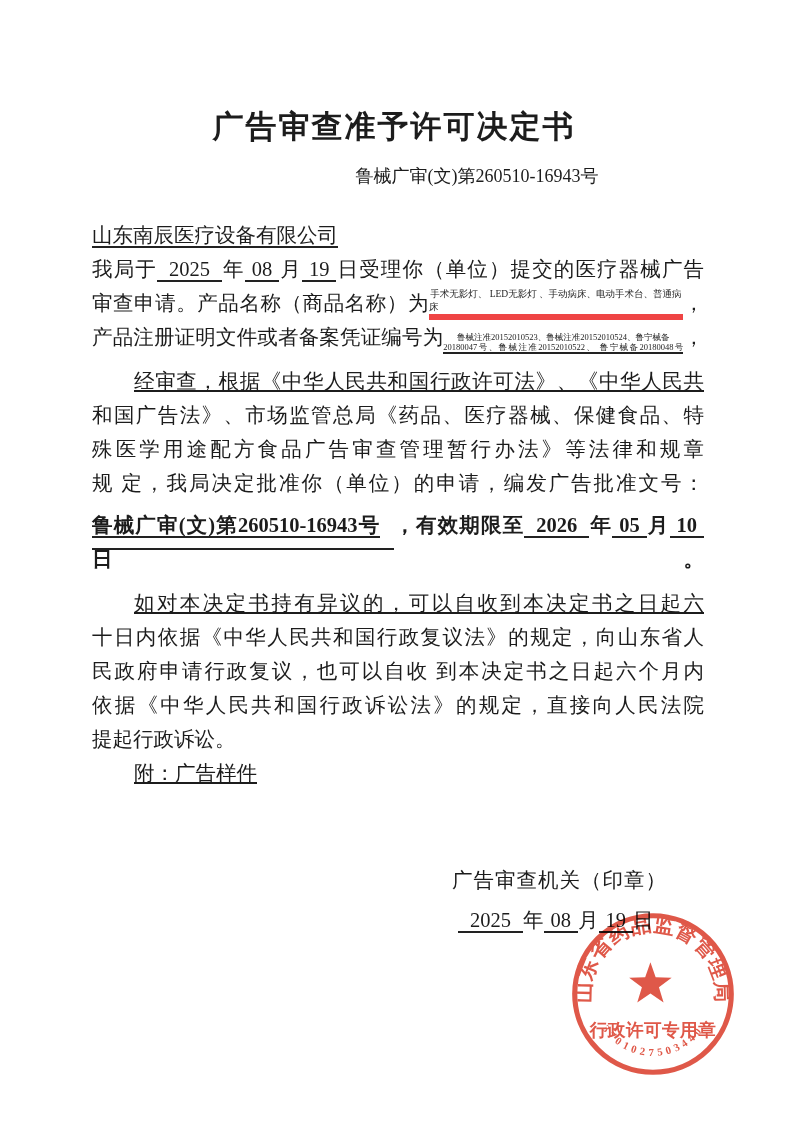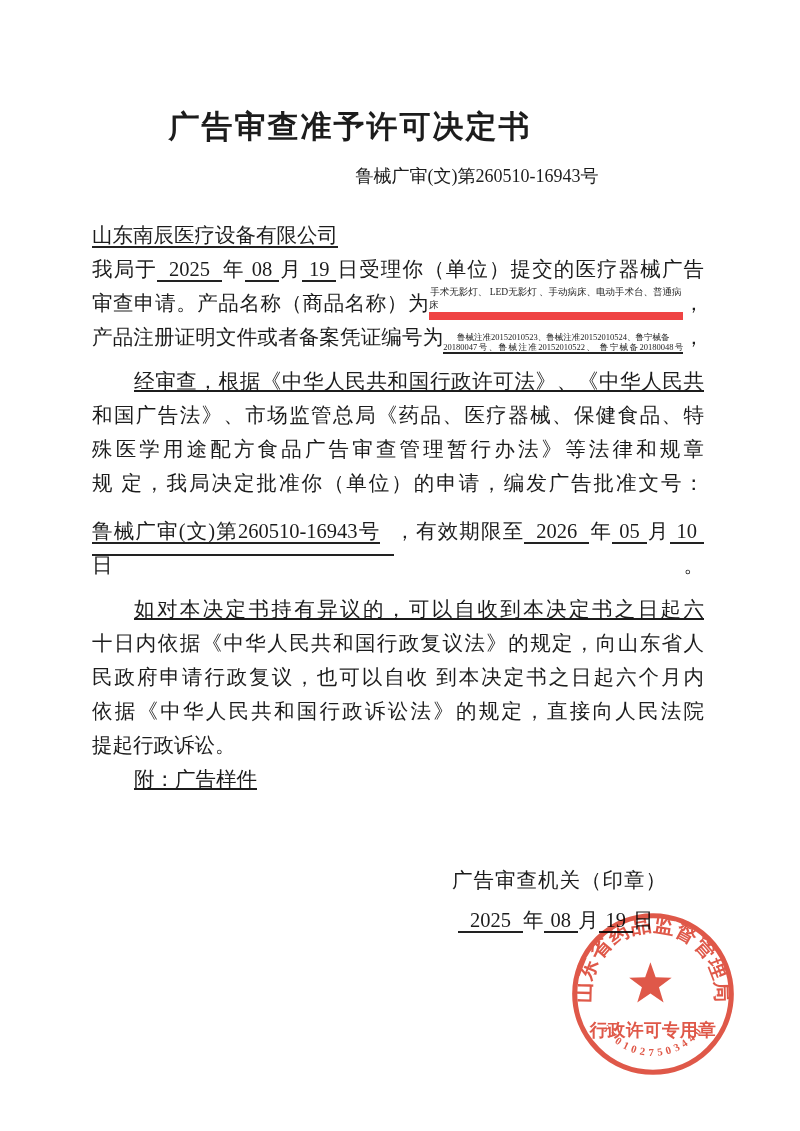--- a/index.html
+++ b/index.html
@@ -3,41 +3,41 @@
 <meta charset="utf-8">
 <style>
   html,body{margin:0;padding:0;}
   body{
     width:800px;height:1131px;background:#ffffff;position:relative;
     font-family:"Liberation Serif","DejaVu Serif",serif;color:#1c1c1c;
     overflow:hidden;
   }
   .title{
     position:absolute;top:106px;left:0;width:700px;text-align:center;
-    font-size:31px;font-weight:bold;letter-spacing:2px;
+    font-size:31px;font-weight:bold;letter-spacing:2px;padding-left:44px;
   }
   .docnum-row{position:absolute;top:164px;left:0;width:800px;text-align:center;font-size:18px;}
   .docnum-row .shift{position:relative;left:77px;}
   .body-block{
     position:absolute;left:92px;top:218px;width:612px;
     font-size:20.5px;line-height:34px;
   }
   .line{white-space:nowrap;}
   .j{white-space:normal;text-align:justify;text-align-last:justify;text-justify:inter-character;}
   .ind{text-indent:42px;text-decoration:underline;}
   .p2,.p3{margin-top:10px;}
-  .approval-line{margin-top:14px;}
+  .approval-line{margin-top:8px;font-weight:bold;}
   .u{border-bottom:2px solid #222;}
   .u.pad-y{padding:0 12px;}
   .u.pad-md{padding:0 7px;}
   .u.pad-name{padding:0 8px;}
   .u2{border-bottom:2px solid #222;padding-bottom:12px;padding-right:14px;}
   .blank-small{
     display:inline-block;vertical-align:bottom;width:254px;
-    border-bottom:8px solid #ef4444;font-size:9.5px;line-height:13px;
+    border-bottom:6px solid #ef4444;font-size:9.5px;line-height:13px;
     text-align:center;white-space:normal;letter-spacing:0;
   }
   .blank-2line{
     display:inline-block;vertical-align:bottom;width:240px;
     border-bottom:2px solid #222;font-size:8.5px;line-height:10px;
     text-align:center;white-space:normal;letter-spacing:0;
   }
   .sig-authority{position:absolute;top:866px;left:452px;font-size:20.5px;letter-spacing:1px;font-family:Liberation Mono, monospace;}
   .sig-date{position:absolute;top:906px;left:458px;font-size:20.5px;}
   .seal{

